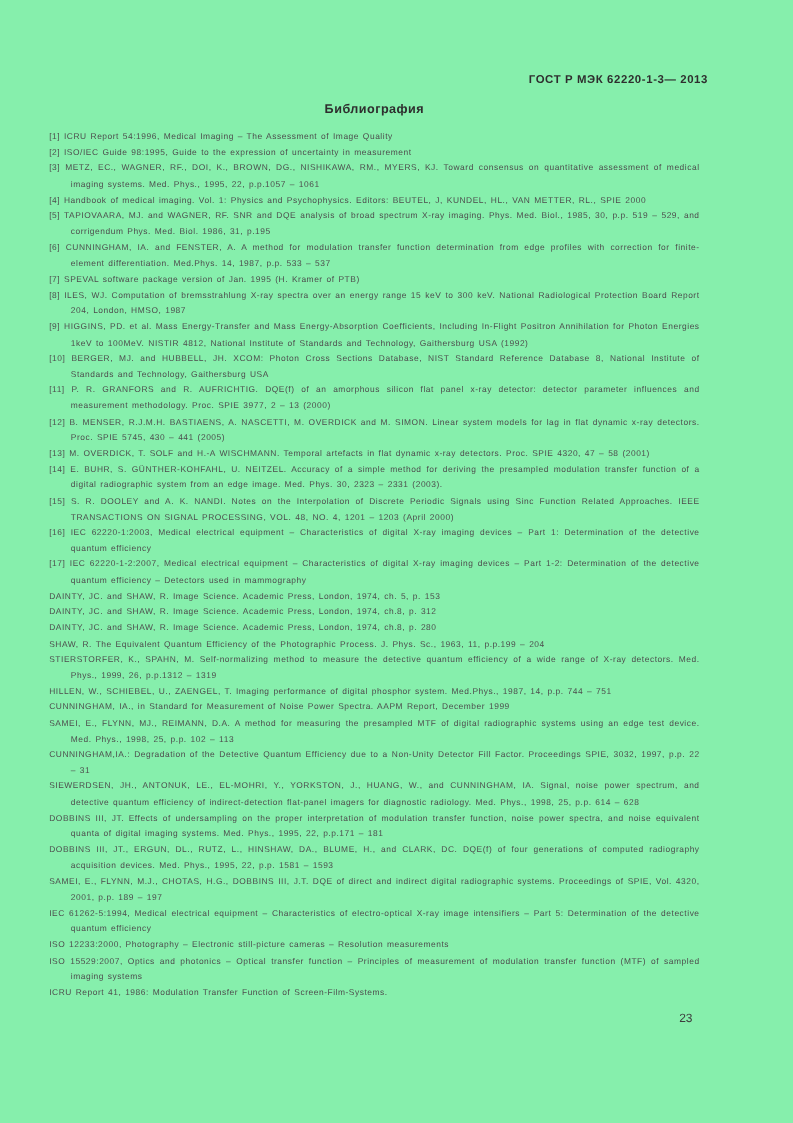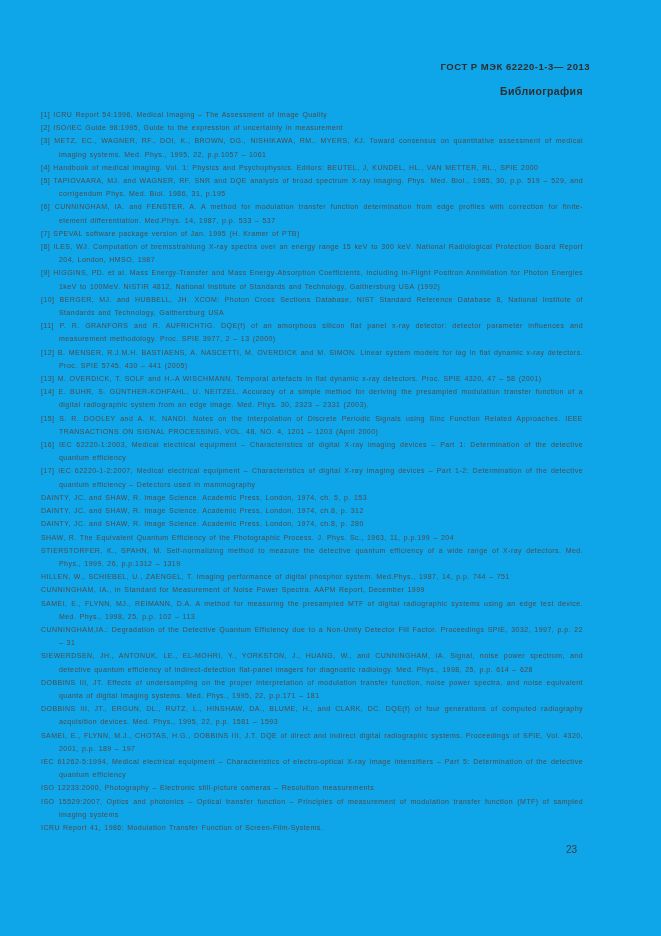--- a/index.html
+++ b/index.html
@@ -5,35 +5,35 @@
   html, body { margin: 0; padding: 0; }
   body {
     width: 661px; height: 936px;
     background: #ffffff;
     position: relative;
     font-family: "Liberation Sans", sans-serif;
     overflow: hidden;
   }
   .doc-page {
     position: absolute; inset: 0;
-    background: #0ea5e9;
+    background: #86efac;
   }
   .doc-header {
     position: absolute;
     top: 61px; right: 71px;
     font-size: 9.5px;
     font-weight: bold;
     letter-spacing: 0.5px;
     color: #2e2e2e;
     white-space: nowrap;
   }
   .doc-title {
     position: absolute;
     top: 85px; left: 41px; width: 542px;
-    text-align: right;
+    text-align: center;
     font-size: 10.5px;
     font-weight: bold;
     letter-spacing: 0.4px;
     color: #2e2e2e;
   }
   .refs {
     position: absolute;
     top: 108px; left: 41px; width: 542px;
   }
   .refs p {

